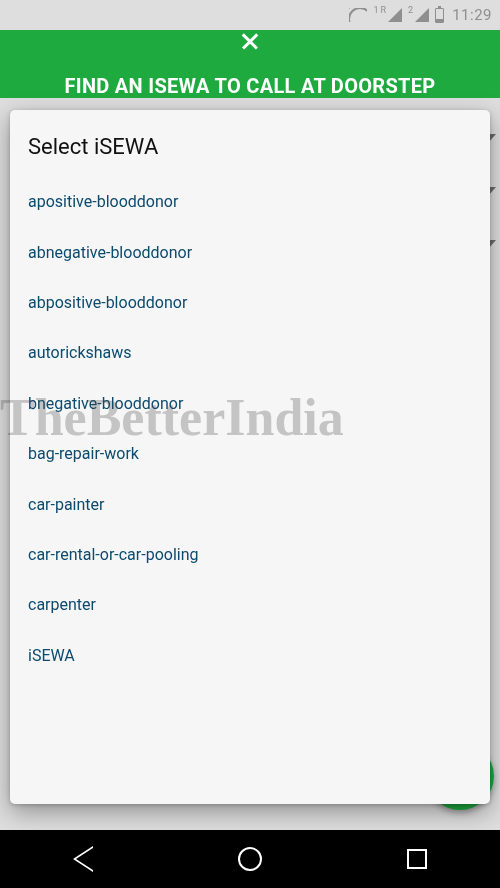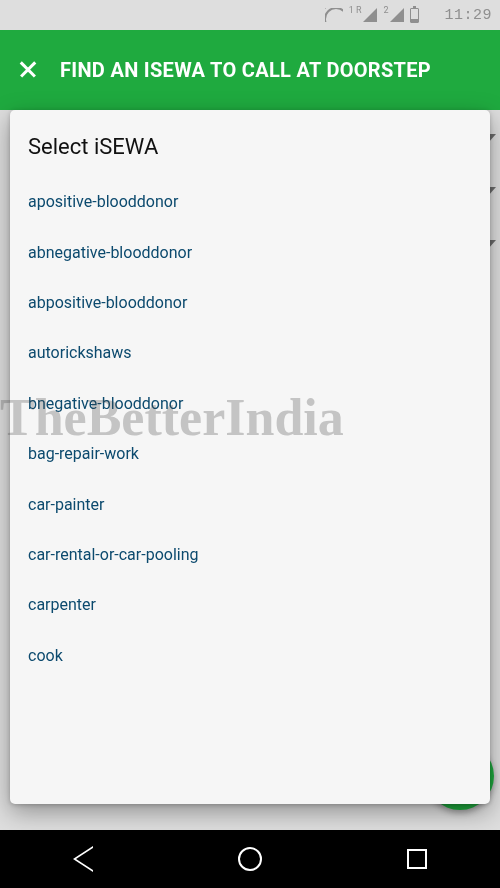--- a/index.html
+++ b/index.html
@@ -9,23 +9,23 @@
     height: 30px; background: #dedede; display: flex; align-items: center;
     justify-content: flex-end; padding: 0 8px; gap: 6px; color: #8f8f8f; font-size: 15px;
   }
   .statusbar .tri { width: 0; height: 0; border-left: 14px solid transparent; border-bottom: 14px solid #8f8f8f; }
   .statusbar .sup { font-size: 9px; transform: translateY(-5px); margin-right:-4px; }
   .statusbar .batt { width: 9px; height: 15px; border: 1.5px solid #8f8f8f; border-radius: 1px; position: relative; }
   .statusbar .batt::before { content:""; position:absolute; top:-3px; left:2px; width:3px; height:2px; background:#8f8f8f; }
   .statusbar .batt::after { content:""; position:absolute; bottom:0; left:0; right:0; height:3px; background:#8f8f8f; }
   .statusbar .wifi { position:relative; width:18px; height:14px; overflow:hidden; }
   .statusbar .wifi::before { content:""; position:absolute; left:-6px; bottom:-14px; width:30px; height:30px; border:2px solid #8f8f8f; border-radius:50%; box-shadow: inset 0 0 0 3px #dedede, inset 0 0 0 5px #8f8f8f; }
-  .statusbar .clock { font-weight:400; letter-spacing:0.5px; margin-left:19px;font-family:Liberation Mono, monospace;}
+  .statusbar .clock { font-weight:400; letter-spacing:0.5px; margin-left:2px;}
   .appbar {
-    height: 80px; background: #1faa3f; display: flex; align-items: center; padding: 0 16px; gap: 20px;
+    height: 68px; background: #1faa3f; display: flex; align-items: center; padding: 0 16px; gap: 20px; flex-direction: column;
   }
   .appbar .close { width: 24px; height: 24px; position: relative; cursor:pointer; }
   .appbar .close::before, .appbar .close::after {
     content: ""; position: absolute; left: 2px; top: 10px; width: 20px; height: 2.5px; background: #fff;
   }
   .appbar .close::before { transform: rotate(45deg); }
   .appbar .close::after { transform: rotate(-45deg); }
   .appbar .title { color: #fff; font-size: 20px; font-weight: 700; letter-spacing: 0.3px; white-space: nowrap; }
   .bg-arrows { position:absolute; right:4px; top:134px; display:flex; flex-direction:column; gap:44px; }
   .bg-arrows .arr { width:0;height:0;border-left:8px solid transparent;border-right:8px solid transparent;border-top:9px solid #6d6d6d; }
@@ -84,21 +84,21 @@
     <div id="dropdown-body">
         <div class="item">apositive-blooddonor</div>
         <div class="item">abnegative-blooddonor</div>
         <div class="item">abpositive-blooddonor</div>
         <div class="item">autorickshaws</div>
         <div class="item">bnegative-blooddonor</div>
         <div class="item">bag-repair-work</div>
         <div class="item">car-painter</div>
         <div class="item">car-rental-or-car-pooling</div>
         <div class="item">carpenter</div>
-        <div class="item">cook</div>
+        <div class="item">iSEWA</div>
       </div>
   </div>
 
   <div class="watermark">TheBetterIndia</div>
 
   <div class="navbar">
     <div class="nav-btn">
         <div class="nav-back"></div>
       </div>
     <div class="nav-btn">

